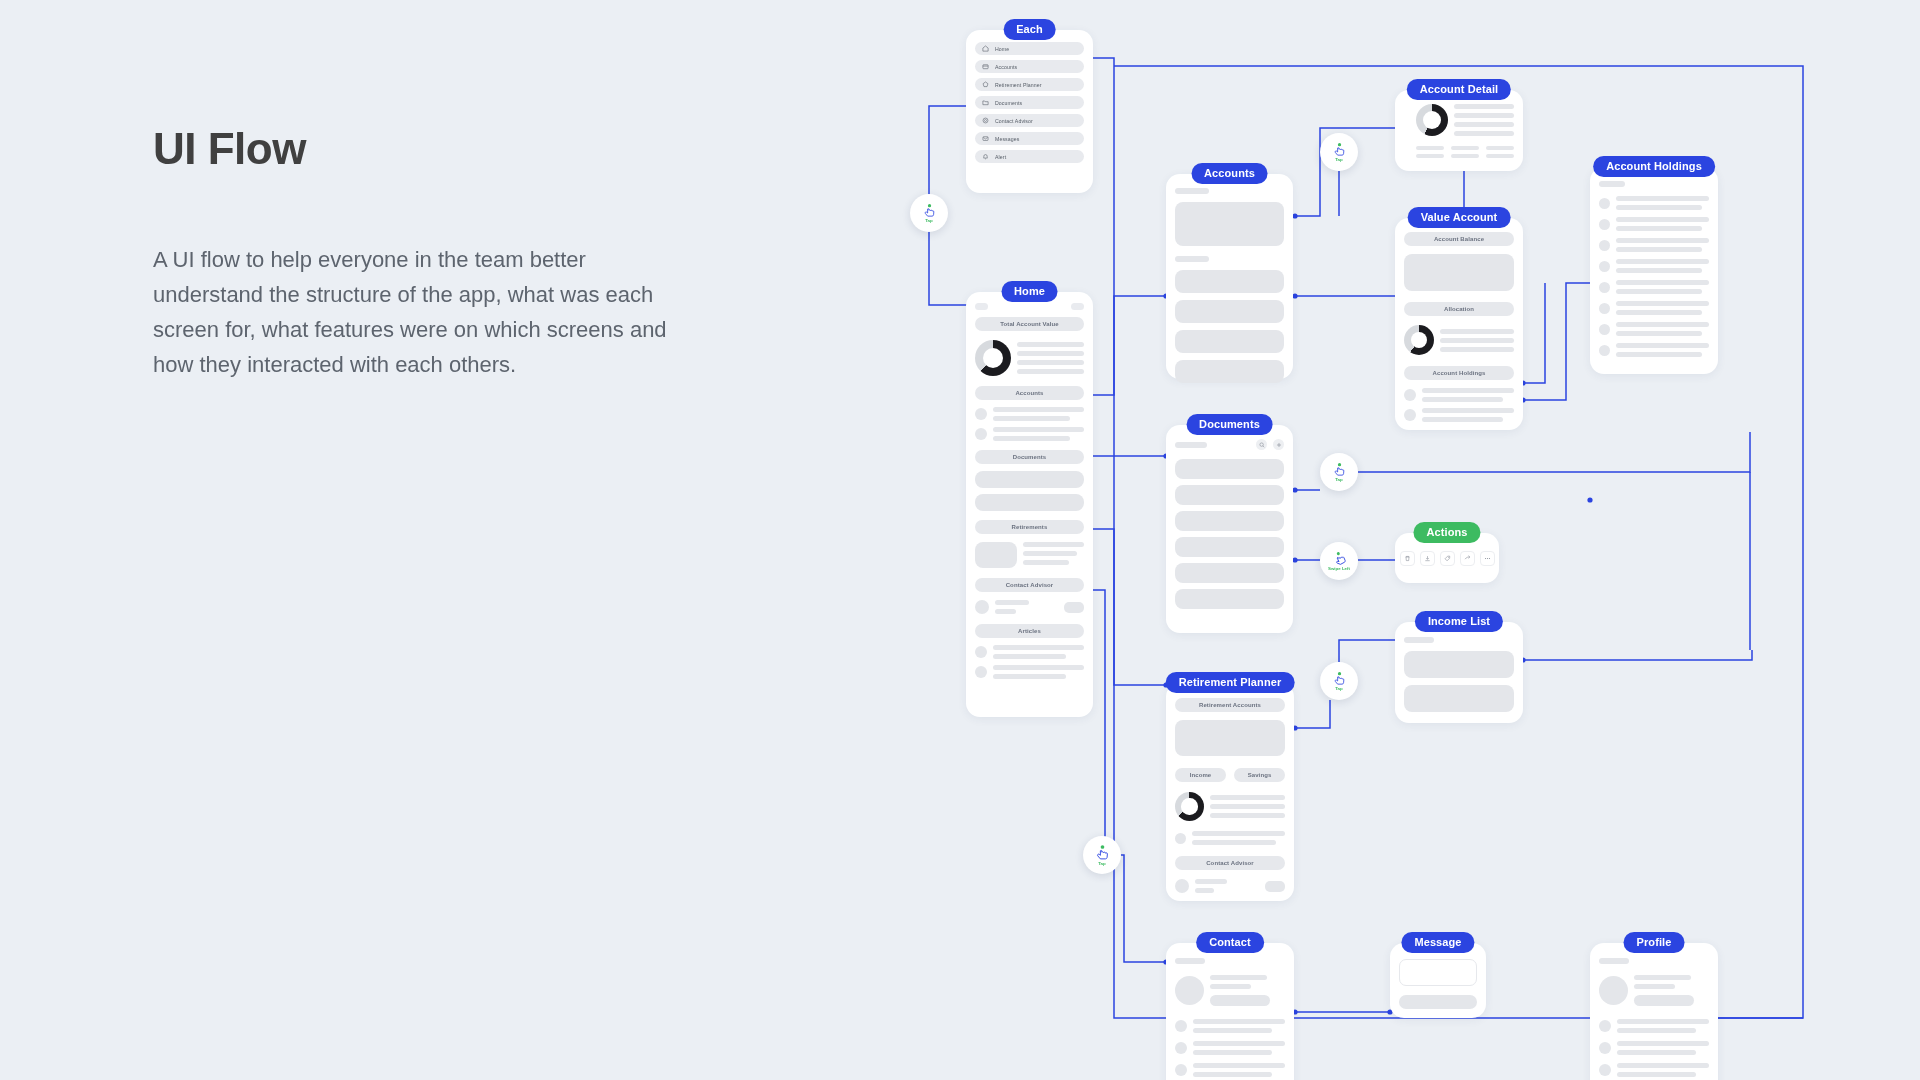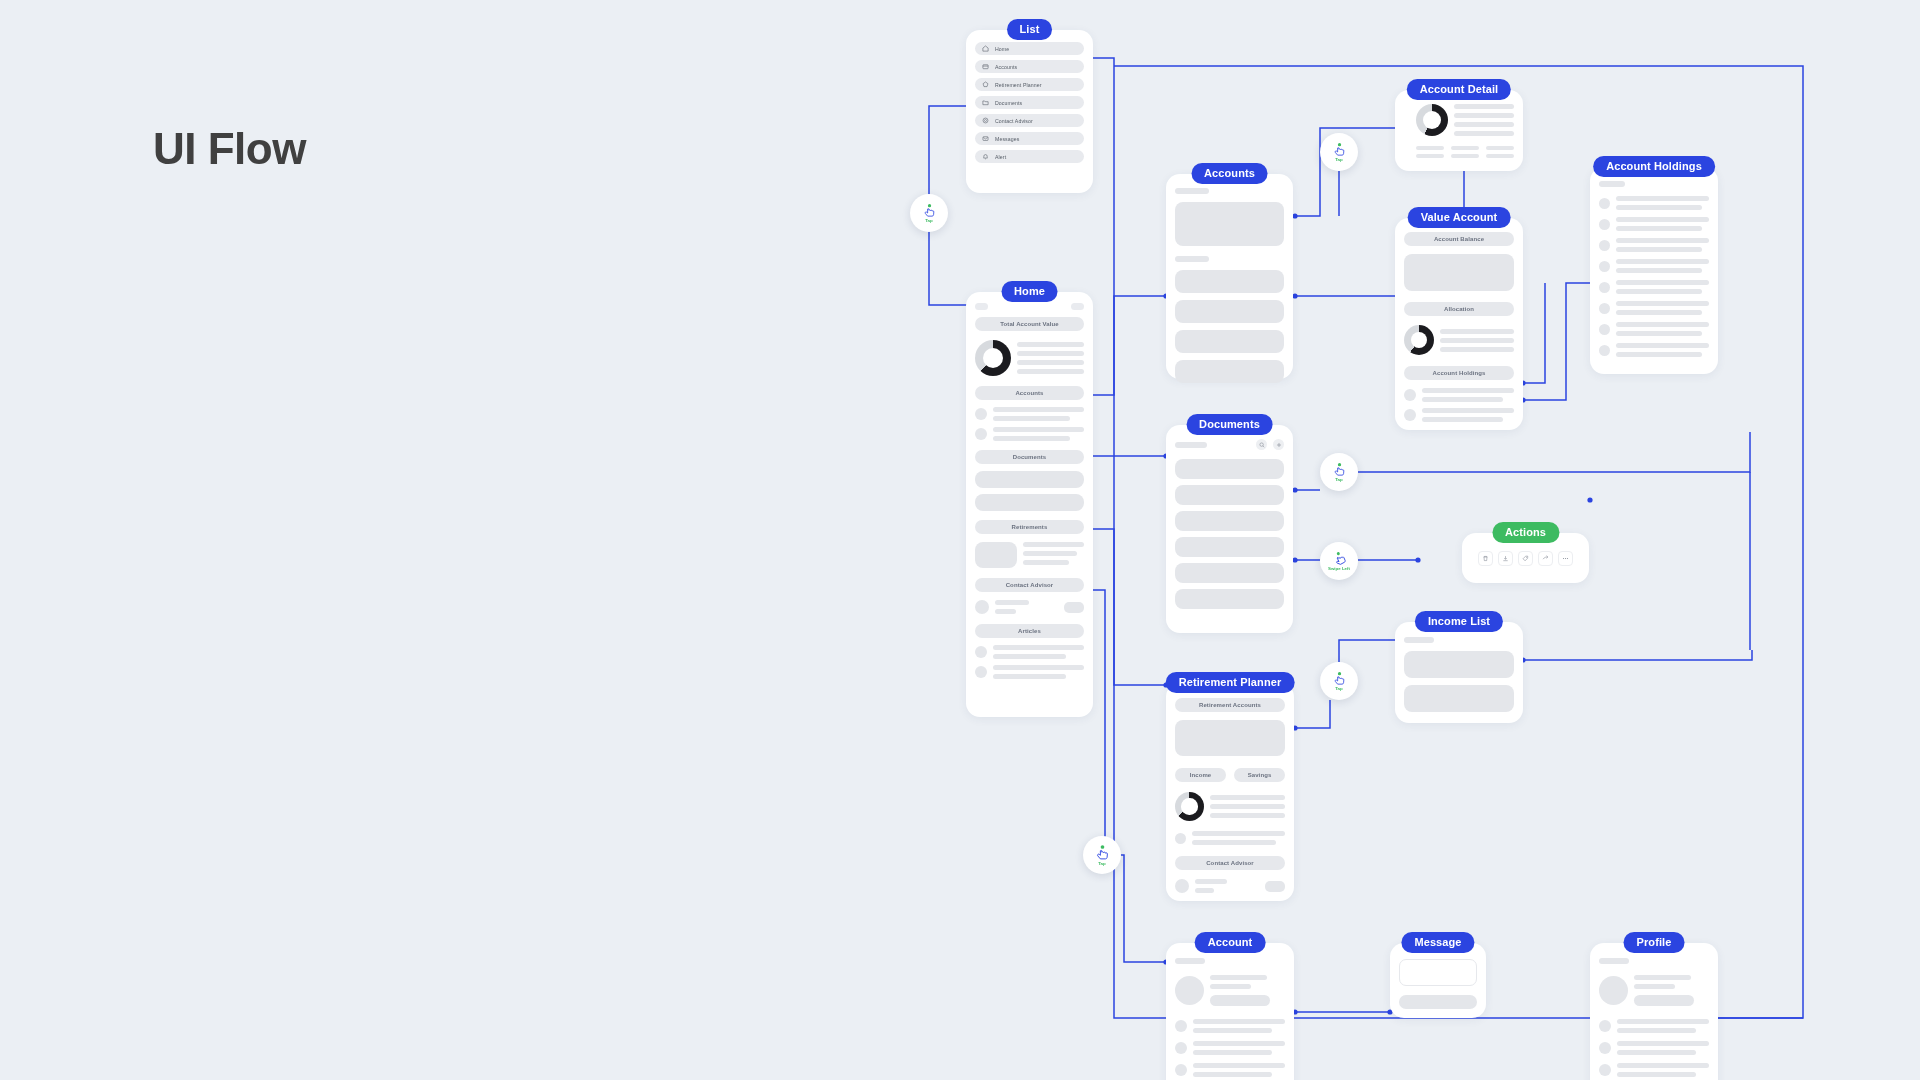--- a/index.html
+++ b/index.html
@@ -90,20 +90,21 @@
   .bub b { font-size: 4.4px; color: #3dbb61; font-weight: bold; margin-top: .5px; }
   .bub svg { display: block; }
 </style>
 </head>
 <body>
 
 <div id="stage">
 
   <div class="intro">
     <h1>UI Flow</h1>
+    <p>A UI flow to help everyone in the team better understand the structure of the app, what was each screen for, what features were on which screens and how they interacted with each others.</p>
   </div>
 
   <svg id="wires">
 
     <path class="wire" d="M929,213 L929,106 L1076,106"></path>
       <circle class="wdot" cx="1076" cy="106" r="2.6"></circle>
 
     <path class="wire" d="M929,213 L929,305 L986,305"></path>
       <circle class="wdot" cx="986" cy="305" r="2.6"></circle>
 
@@ -160,21 +161,21 @@
 
     <path class="wire" d="M1295,1012 L1390,1012"></path>
     <circle class="wdot" cx="1295" cy="1012" r="2.6"></circle>
       <circle class="wdot" cx="1390" cy="1012" r="2.6"></circle>
 
     <path class="wire" d="M1700,1018 L1803,1018"></path>
       <circle class="wdot" cx="1700" cy="1018" r="2.6"></circle>
   </svg>
 
   <div class="card" style="left:966px; top:30px; width:127px; height:163px;">
-    <div class="badge">List</div>
+    <div class="badge">Each</div>
     <div class="body" style="padding-top:12px;">
       <div class="mrow">
         <svg width="7" height="7" viewBox="0 0 16 16">
           <path d="M2 7L8 2.2 14 7v7H2z" fill="none" stroke="#555c66" stroke-width="1.3"></path>
           </svg>
         <span>Home</span>
       </div>
       <div class="mrow">
         <svg width="7" height="7" viewBox="0 0 16 16">
           <rect x="2" y="4" width="12" height="9" rx="1.5" fill="none" stroke="#555c66" stroke-width="1.3"></rect>
@@ -488,21 +489,21 @@
         <div class="blk" style="height:20px;"></div>
         <div class="blk" style="height:20px;"></div>
         <div class="blk" style="height:20px;"></div>
         <div class="blk" style="height:20px;"></div>
         <div class="blk" style="height:20px;"></div>
       </div>
     </div>
   </div>
 
 
-  <div class="card" style="left:1462px; top:533px; width:127px; height:50px;">
+  <div class="card" style="left:1395px; top:533px; width:104px; height:50px;">
     <div class="badge green">Actions</div>
     <div class="acts" style="margin-top:14px;">
       <i>
         <svg width="7" height="7" viewBox="0 0 16 16">
             <path d="M3.6 4.6h8.8M5.4 4.6V3.2h5.2v1.4M4.6 4.6l.7 8.2h5.4l.7-8.2" fill="none" stroke="#7c838d" stroke-width="1.2"></path>
           </svg>
         </i>
       <i>
         <svg width="7" height="7" viewBox="0 0 16 16">
             <path d="M8 2.6v7M5 7l3 3 3-3M3 13h10" fill="none" stroke="#7c838d" stroke-width="1.2"></path>
@@ -580,21 +581,21 @@
         <div class="col" style="flex:none;width:32px;">
             <div class="line"></div>
             <div class="line" style="width:60%"></div>
           </div>
         <div class="blk" style="width:20px;height:11px;margin-left:auto;border-radius:5px;"></div>
       </div>
     </div>
   </div>
 
   <div class="card" style="left:1166px; top:943px; width:128px; height:160px;">
-    <div class="badge">Account</div>
+    <div class="badge">Contact</div>
     <div class="body" style="padding-top:15px;">
       <div class="line" style="width:30px;height:6px;margin-bottom:11px;"></div>
       <div class="row" style="margin-bottom:13px;">
         <div class="dot" style="width:29px;height:29px;"></div>
         <div class="col">
           <div class="line" style="width:76%"></div>
             <div class="line" style="width:54%"></div>
           <div class="blk" style="height:11px;width:80%;border-radius:6px;margin-top:2px;"></div>
         </div>
       </div>

